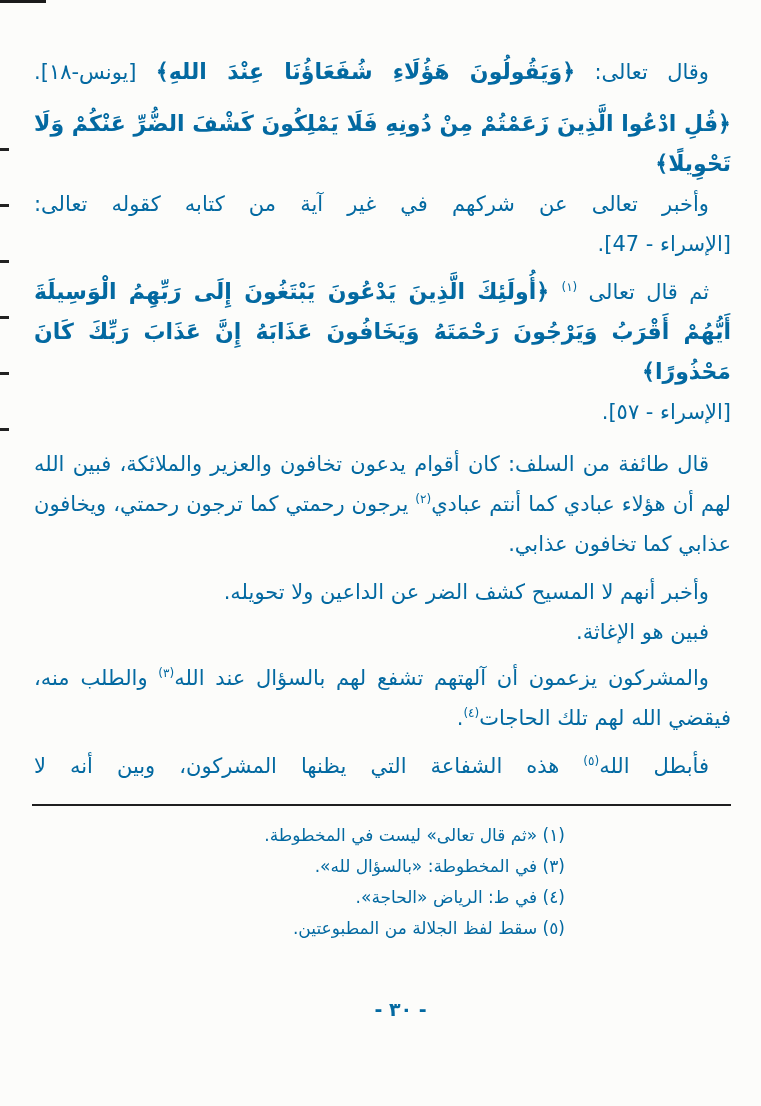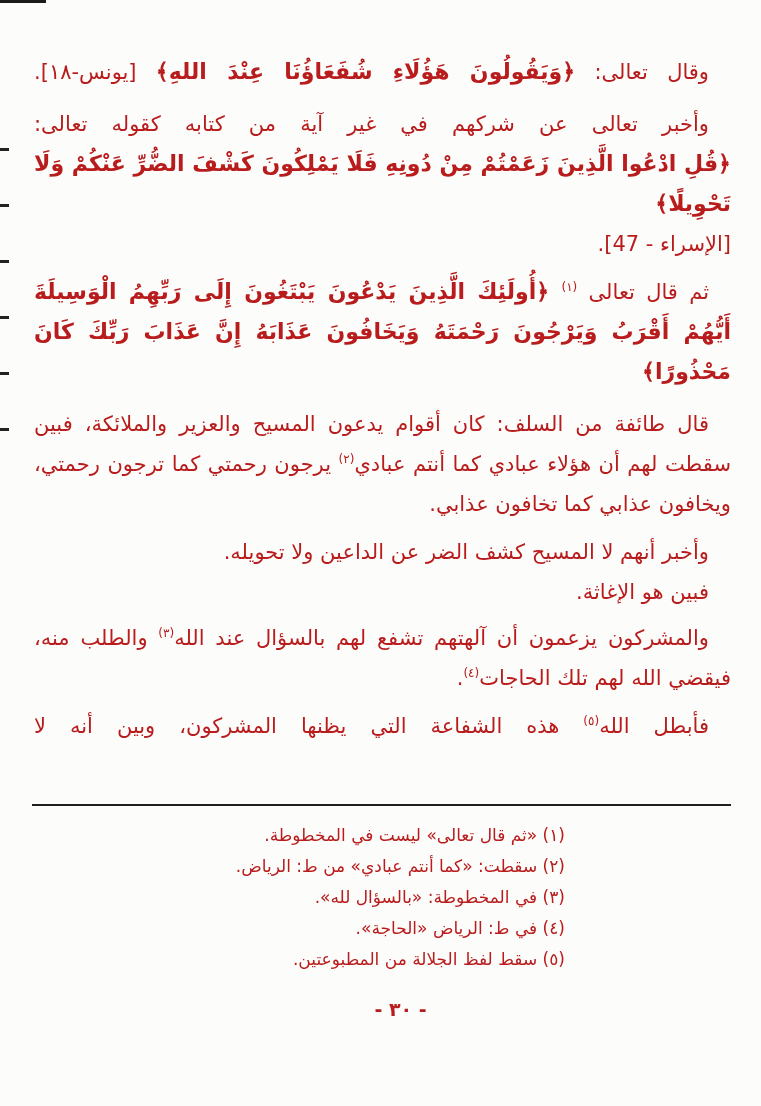--- a/index.html
+++ b/index.html
@@ -2,21 +2,21 @@
 <html lang="ar" dir="rtl"><head>
 <meta charset="utf-8">
 <style>
   * { margin:0; padding:0; box-sizing:border-box; }
   html, body { background:#ffffff; }
   .page {
     position:relative;
     width:761px; height:1106px;
     margin:0 auto;
     background:#fcfcfa;
-    color:#b91c1c;
+    color:#0369a1;
     font-family:"DejaVu Sans", sans-serif;
     overflow:hidden;
   }
   
   .top-artifact { position:absolute; top:0; left:0; width:46px; height:3px; background:#1b1b1b; }
   .edge-marks { position:absolute; top:0; left:0; width:12px; height:100%; }
   .edge-marks i { position:absolute; left:0; width:9px; height:3px; background:#222; }
 
   
   .text {
@@ -72,45 +72,44 @@
     <i style="top:316px"></i>
     <i style="top:372px"></i>
     <i style="top:428px"></i>
   </div>
 
   <main class="text">
 
     <p class="para indent jlast"><span>وقال تعالى: </span><span class="quran">﴿وَيَقُولُونَ هَؤُلَاءِ شُفَعَاؤُنَا عِنْدَ اللهِ﴾</span><span> [يونس-١٨].</span></p>
 
     <p class="para mt12">
+      <span class="line jlast quran">﴿قُلِ ادْعُوا الَّذِينَ زَعَمْتُمْ مِنْ دُونِهِ فَلَا يَمْلِكُونَ كَشْفَ الضُّرِّ عَنْكُمْ وَلَا تَحْوِيلًا﴾</span>
       <span class="line jlast indent">وأخبر تعالى عن شركهم في غير آية من كتابه كقوله تعالى:</span>
-      <span class="line jlast quran">﴿قُلِ ادْعُوا الَّذِينَ زَعَمْتُمْ مِنْ دُونِهِ فَلَا يَمْلِكُونَ كَشْفَ الضُّرِّ عَنْكُمْ وَلَا تَحْوِيلًا﴾</span>
       <span class="line ref">[الإسراء - 47].</span>
     </p>
 
 
-    <p class="para indent jlast mt8"><span>ثم قال تعالى </span><sup class="fn-ref">(١)</sup><span class="quran"> ﴿أُولَئِكَ الَّذِينَ يَدْعُونَ يَبْتَغُونَ إِلَى رَبِّهِمُ الْوَسِيلَةَ أَيُّهُمْ أَقْرَبُ وَيَرْجُونَ رَحْمَتَهُ وَيَخَافُونَ عَذَابَهُ إِنَّ عَذَابَ رَبِّكَ كَانَ مَحْذُورًا﴾</span></p>
+    <p class="para indent jlast mt8"><span>ثم قال تعالى </span><sup class="fn-ref">(١)</sup><span class="quran"> ﴿أُولَئِكَ الَّذِينَ يَدْعُونَ يَبْتَغُونَ إِلَى رَبِّهِمُ الْوَسِيلَةَ أَيُّهُمْ أَقْرَبُ وَيَرْجُونَ رَحْمَتَهُ وَيَخَافُونَ عَذَابَهُ إِنَّ عَذَابَ رَبِّكَ كَانَ مَحْذُورًا﴾</span><span class="line ref">[الإسراء - ٥٧].</span></p>
 
-    <p class="para indent mt12"><span>قال طائفة من السلف: كان أقوام يدعون المسيح والعزير والملائكة، فبين سقطت لهم أن هؤلاء عبادي كما أنتم عبادي</span><sup class="fn-ref">(٢)</sup><span> يرجون رحمتي كما ترجون رحمتي، ويخافون عذابي كما تخافون عذابي.</span></p>
+    <p class="para indent mt12"><span>قال طائفة من السلف: كان أقوام يدعون تخافون والعزير والملائكة، فبين الله لهم أن هؤلاء عبادي كما أنتم عبادي</span><sup class="fn-ref">(٢)</sup><span> يرجون رحمتي كما ترجون رحمتي، ويخافون عذابي كما تخافون عذابي.</span></p>
 
     <p class="para indent mt8"><span>وأخبر أنهم لا المسيح كشف الضر عن الداعين ولا تحويله.</span></p>
 
     <p class="para indent"><span>فبين هو الإغاثة.</span></p>
 
     <p class="para indent mt6"><span>والمشركون يزعمون أن آلهتهم تشفع لهم بالسؤال عند الله</span><sup class="fn-ref">(٣)</sup><span> والطلب منه، فيقضي الله لهم تلك الحاجات</span><sup class="fn-ref">(٤)</sup><span>.</span></p>
 
     <p class="para indent jlast mt8"><span>فأبطل الله</span><sup class="fn-ref">(٥)</sup><span> هذه الشفاعة التي يظنها المشركون، وبين أنه لا</span></p>
 
   </main>
 
   <div class="sep"></div>
 
   <section class="footnotes">
     <p class="footnote">(١) «ثم قال تعالى» ليست في المخطوطة.</p>
-    <p class="footnote">(٢) سقطت: «كما أنتم عبادي» من ط: الرياض.</p>
     <p class="footnote">(٣) في المخطوطة: «بالسؤال لله».</p>
     <p class="footnote">(٤) في ط: الرياض «الحاجة».</p>
     <p class="footnote">(٥) سقط لفظ الجلالة من المطبوعتين.</p>
   </section>
 
   <div class="page-number">- ٣٠ -</div>
 
 </div>
 
 </body></html>

